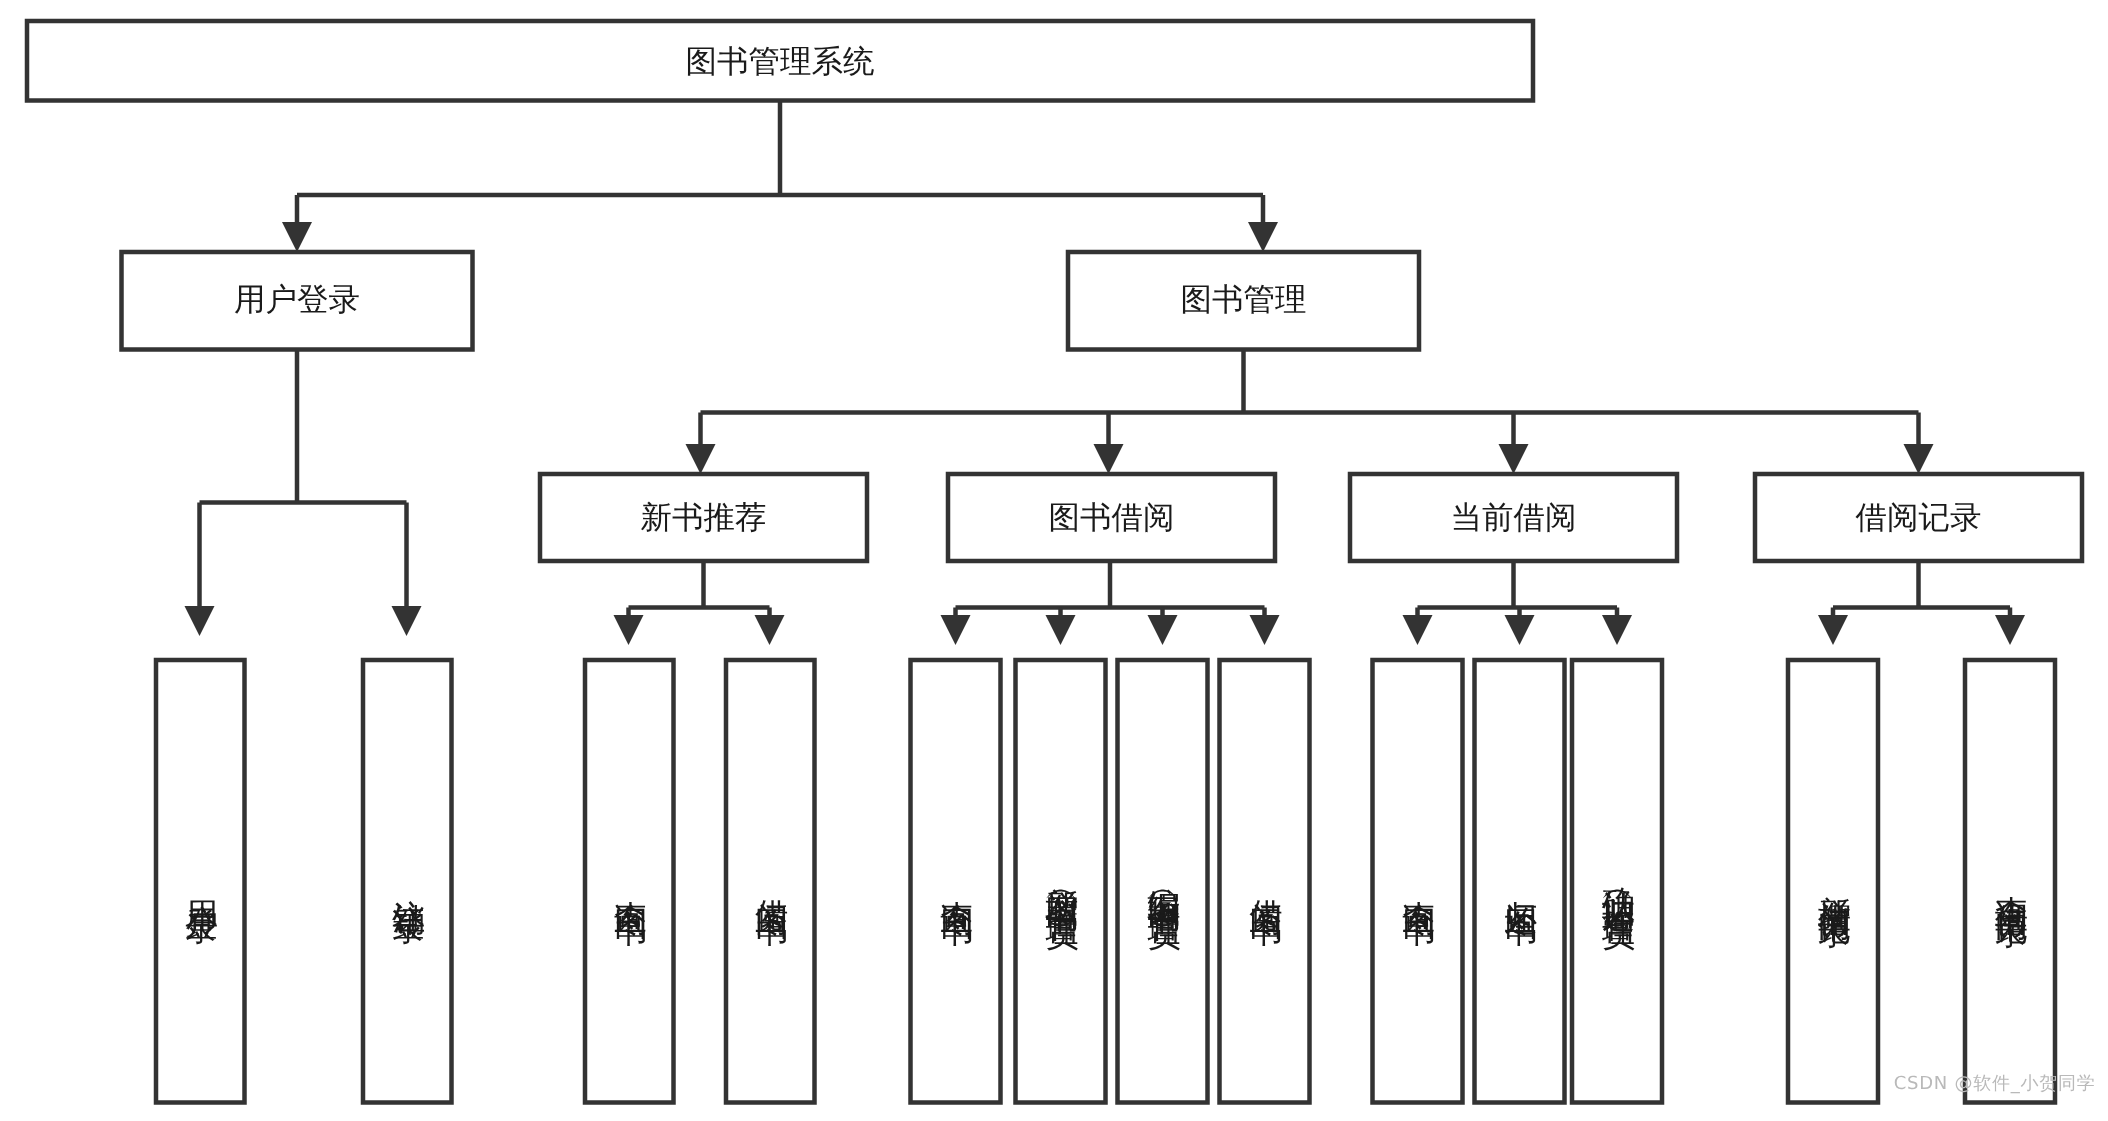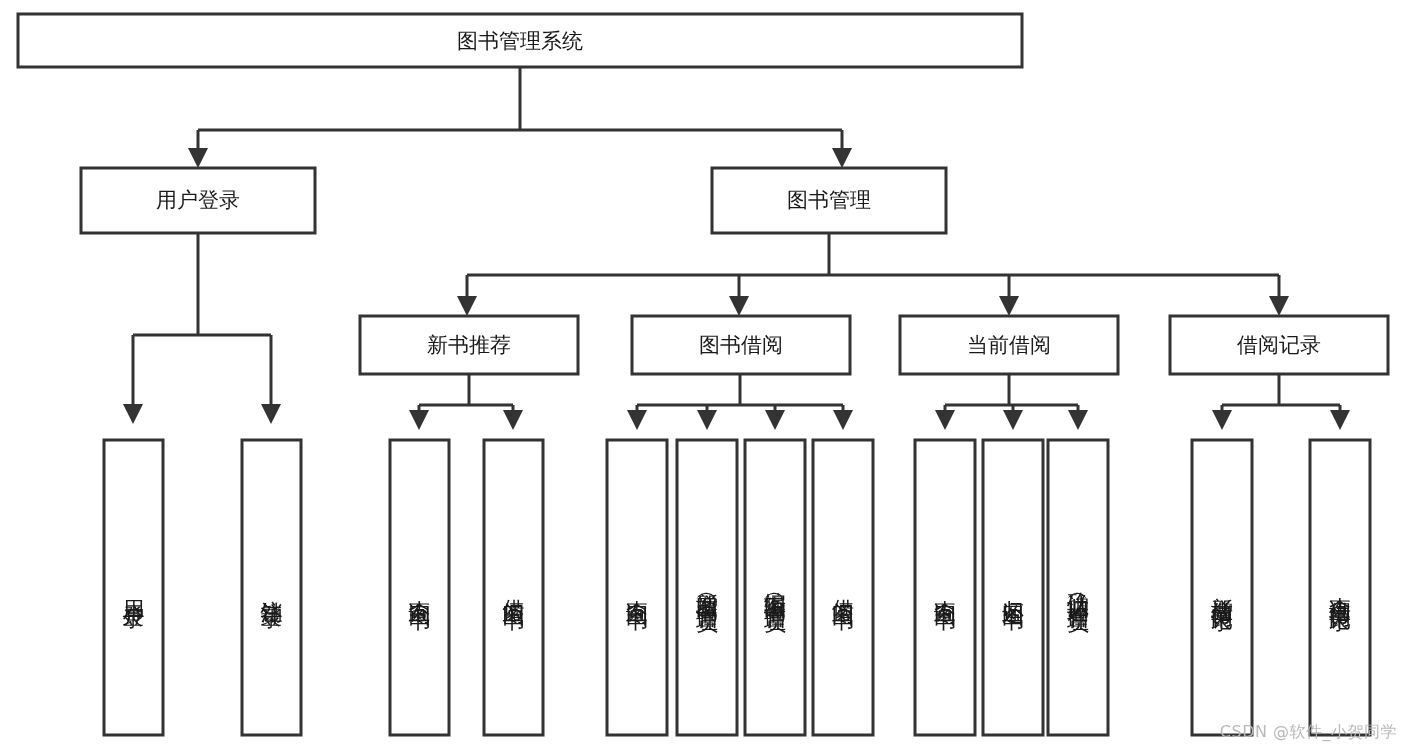--- a/index.html
+++ b/index.html
@@ -42,23 +42,23 @@
     stroke: #333333;
     stroke-width: 3;
     fill: none;
   }
   .arrow-head {
     fill: #333333;
   }
   .watermark {
     position: absolute;
     right: 8px;
-    bottom: 4px;
+    bottom: 16px;
     font-family: "DejaVu Sans", "Liberation Sans", sans-serif;
-    font-size: 16px;
+    font-size: 12px;
     color: #b9b9b9;
     white-space: nowrap;
     letter-spacing: 0.5px;
   }
   .vlabel-fo {
     overflow: visible;
   }
   .vlabel-box {
     width: 100%;
     height: 100%;

